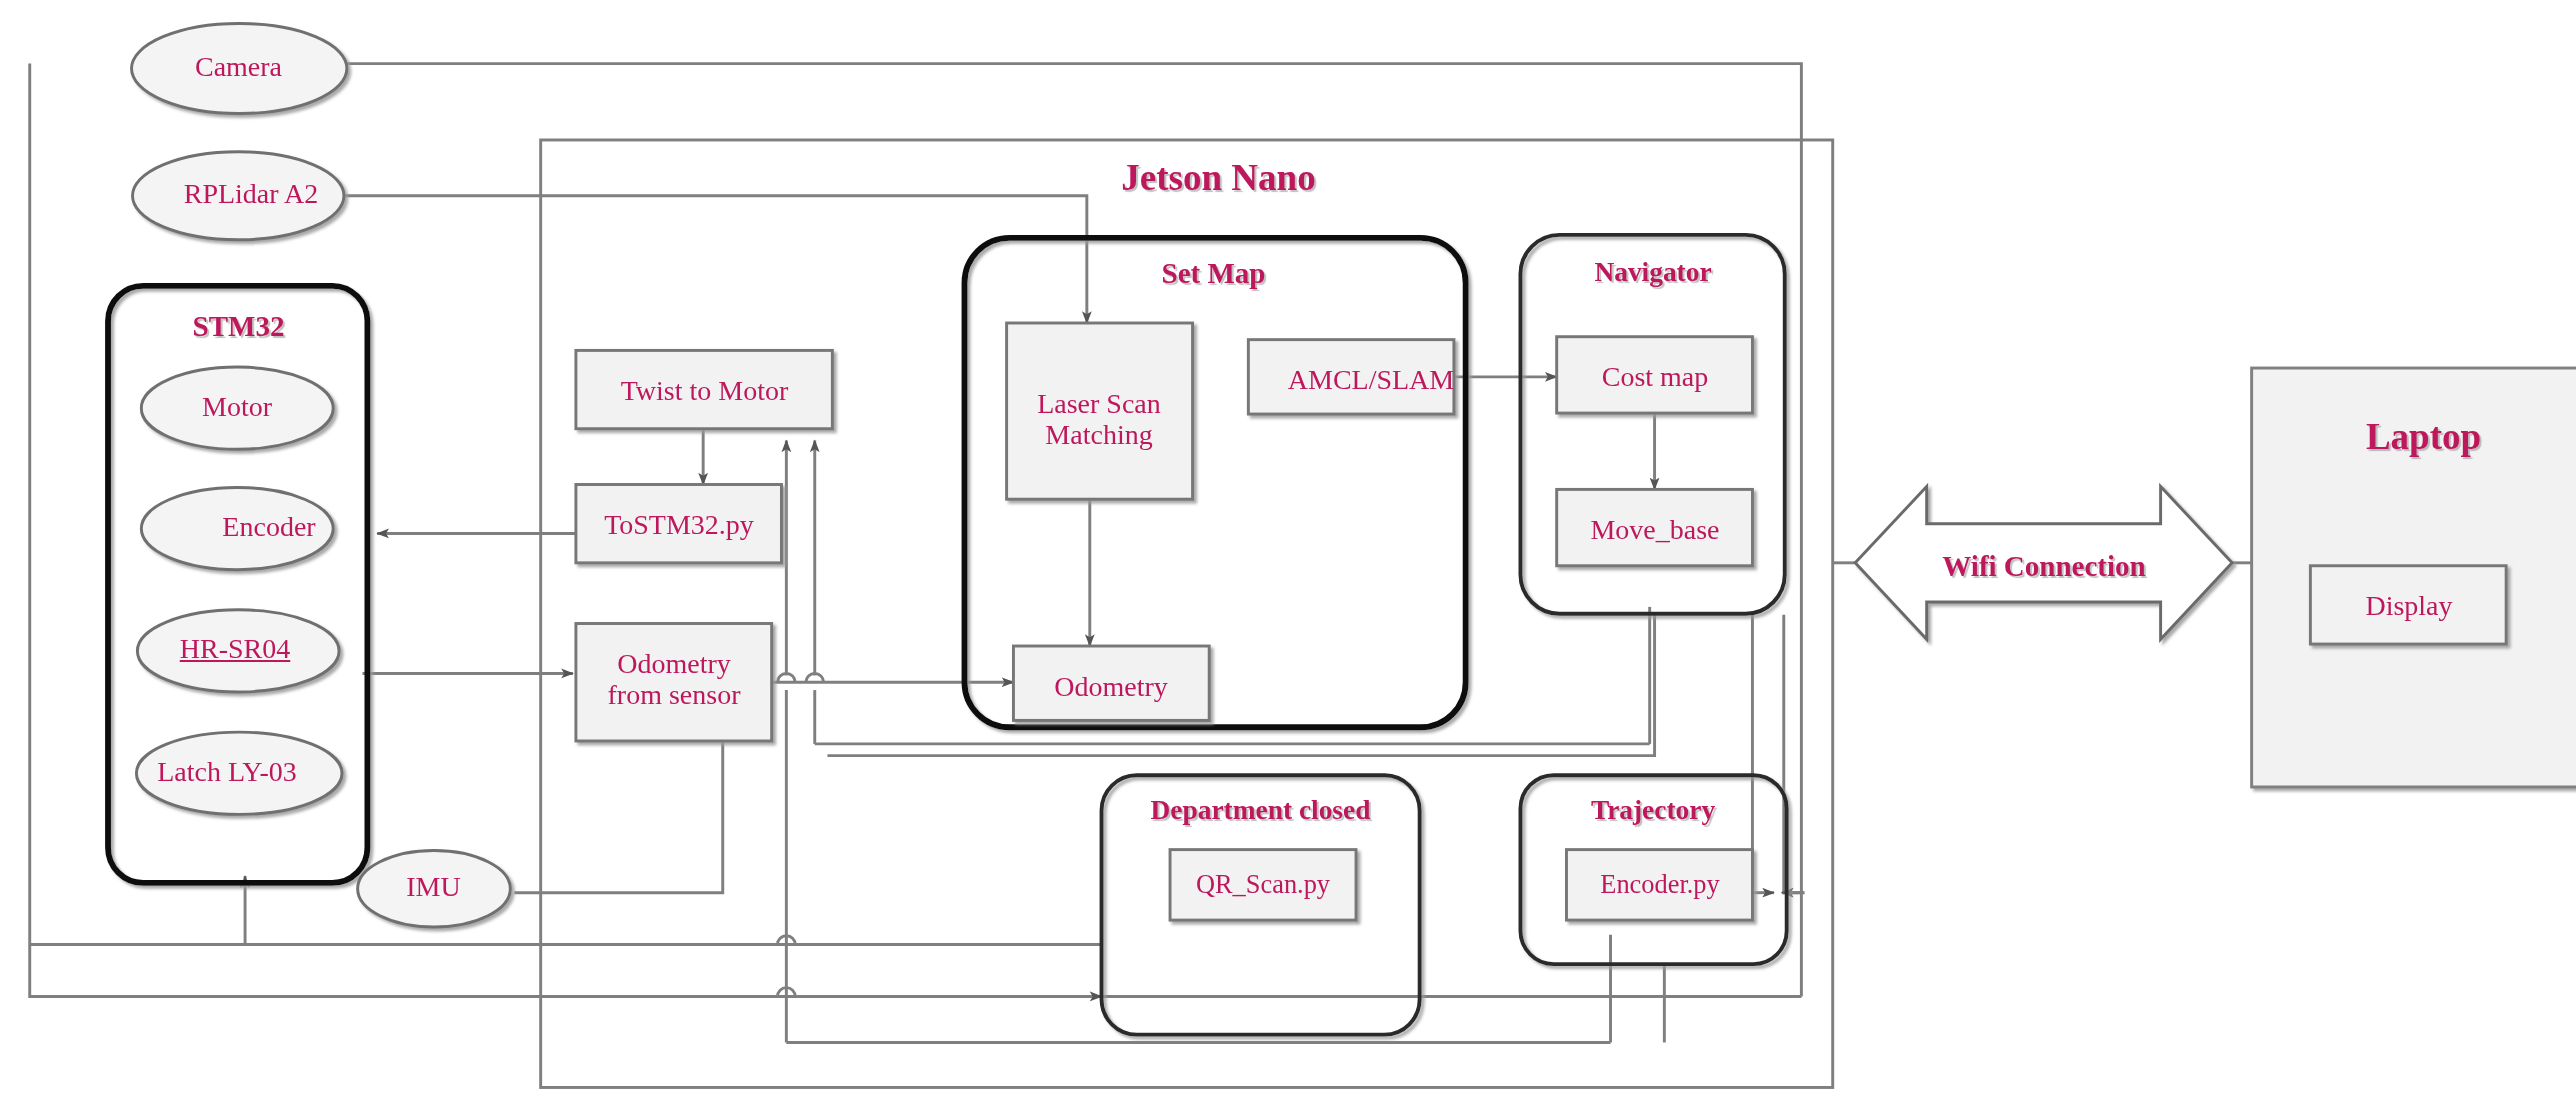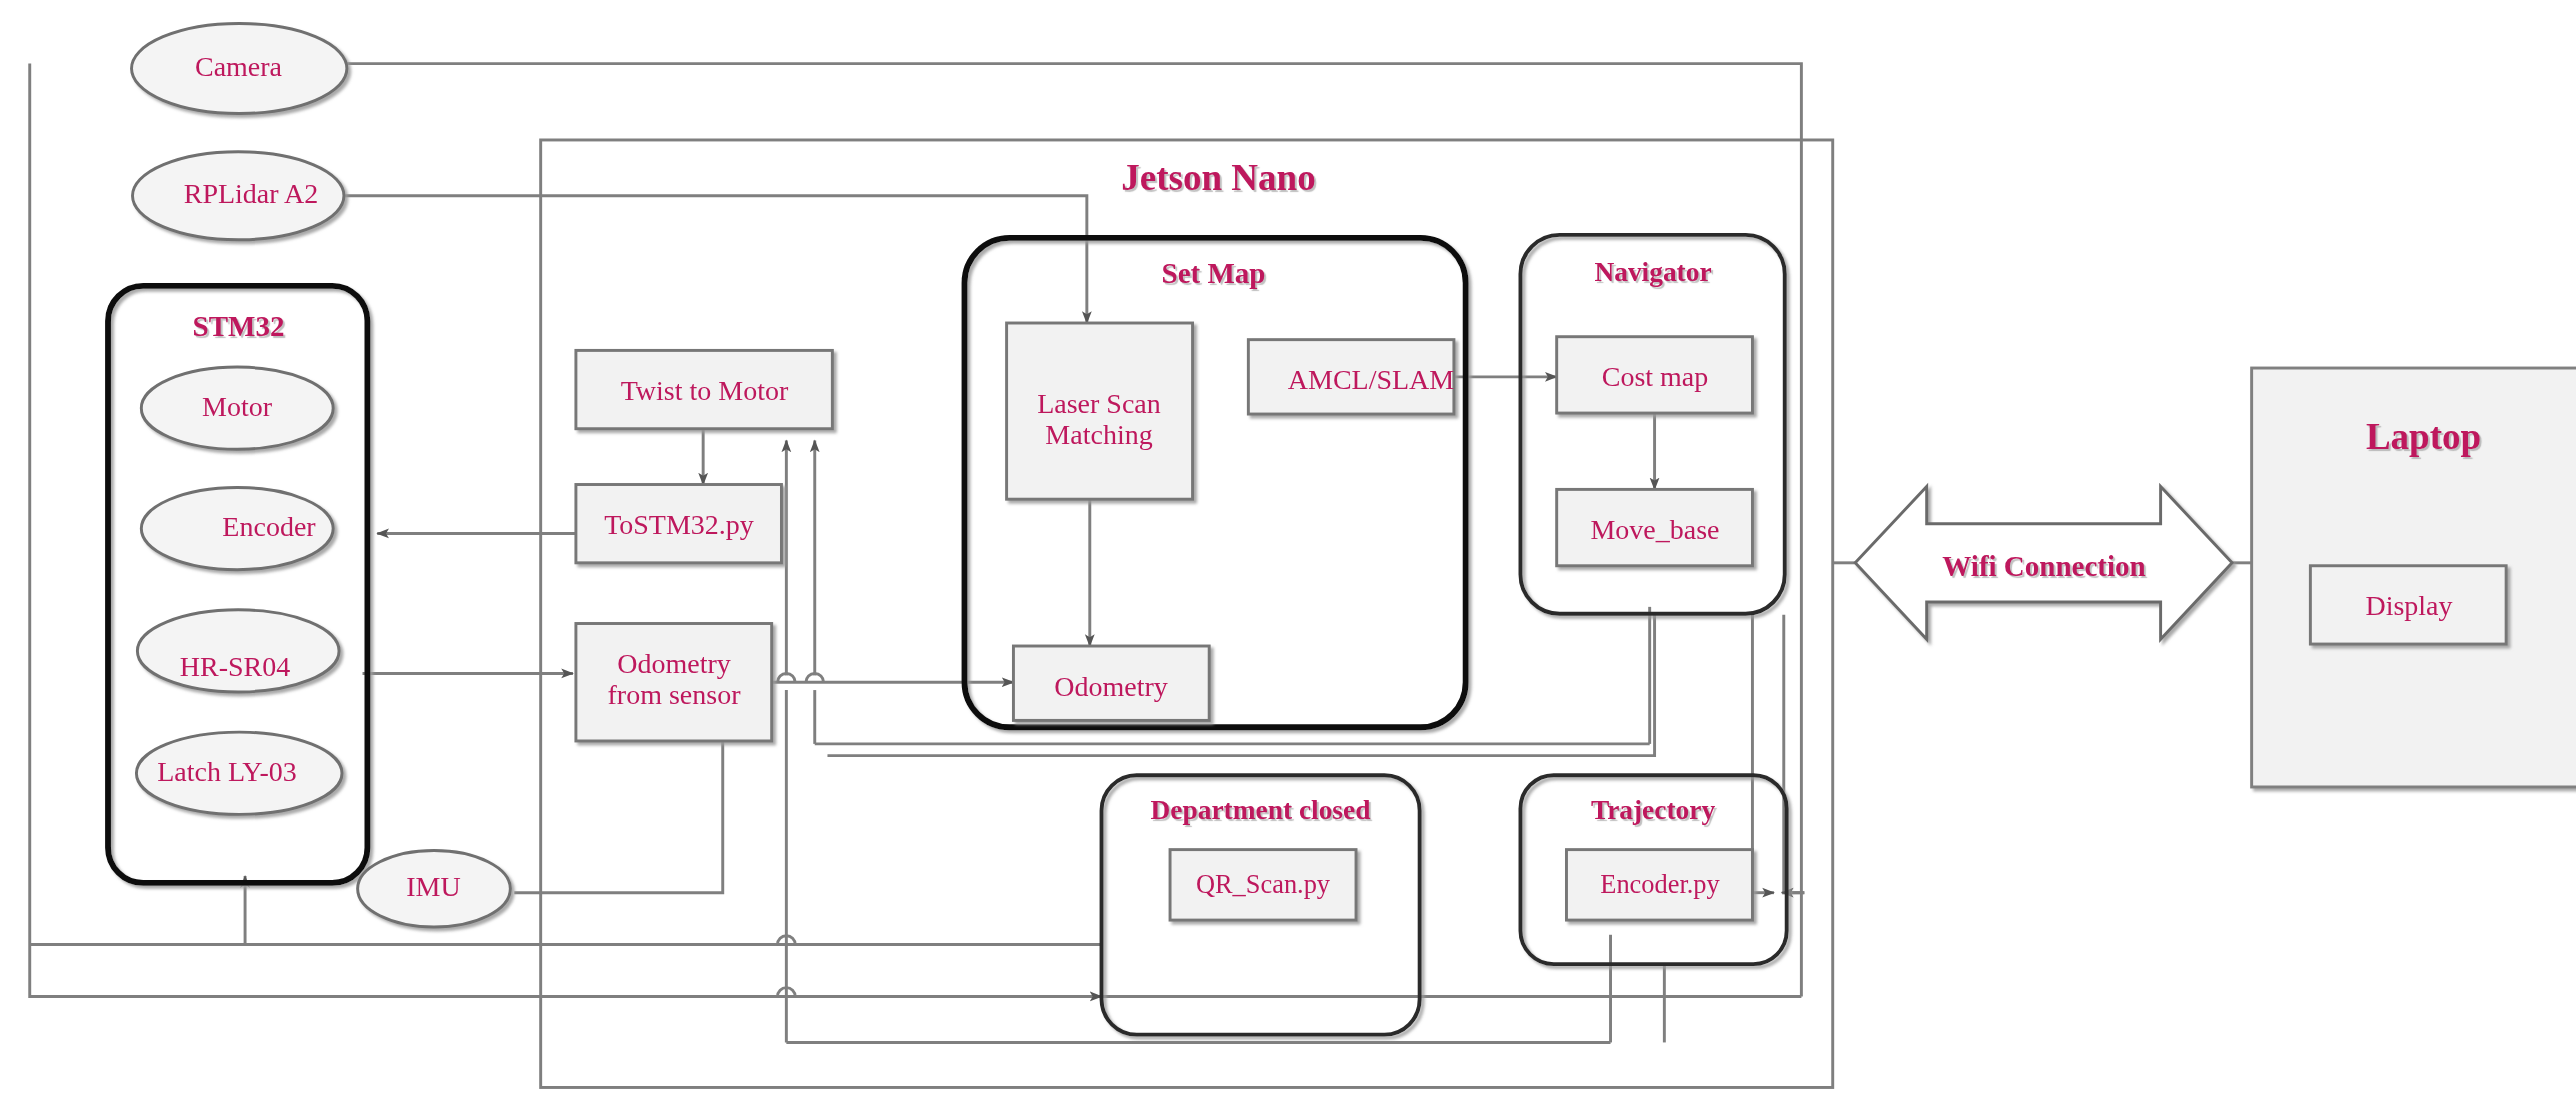--- a/index.html
+++ b/index.html
@@ -161,21 +161,21 @@
     </g>
   </svg>
 
   <div class="lbl txt-29" style="left:131px; top:51px; width:215px;">Camera</div>
   <div class="lbl txt-29" style="left:132px; top:178px; width:238px;">RPLidar A2</div>
   <div class="lbl txt-29" style="left:357px; top:871px; width:153px;">IMU</div>
 
   <div class="lbl bold ttl-30 shadowtext" style="left:110px; top:310px; width:257px;">STM32</div>
   <div class="lbl txt-29" style="left:141px; top:391px; width:192px;">Motor</div>
   <div class="lbl txt-29" style="left:141px; top:511px; width:192px;padding-left:32px;">Encoder</div>
-  <div class="lbl txt-29" style="left:137px; top:651px; width:196px;">HR-SR04</div>
+  <div class="lbl txt-29" style="left:137px; top:633px; width:196px;text-decoration:underline;">HR-SR04</div>
   <div class="lbl txt-29" style="left:136px; top:756px; width:182px;">Latch LY-03</div>
 
   <div class="lbl bold ttl-38 shadowtext" style="left:1013px; top:157px; width:411px;">Jetson Nano</div>
 
   <div class="lbl txt-29" style="left:577px; top:375px; width:255px;">Twist to Motor</div>
   <div class="lbl txt-29" style="left:577px; top:509px; width:204px;">ToSTM32.py</div>
   <div class="lbl txt-29" style="left:577px; top:648px; width:194px;">Odometry
 from sensor</div>
 
   <div class="lbl bold ttl-30 shadowtext" style="left:1008px; top:257px; width:411px;">Set Map</div>

